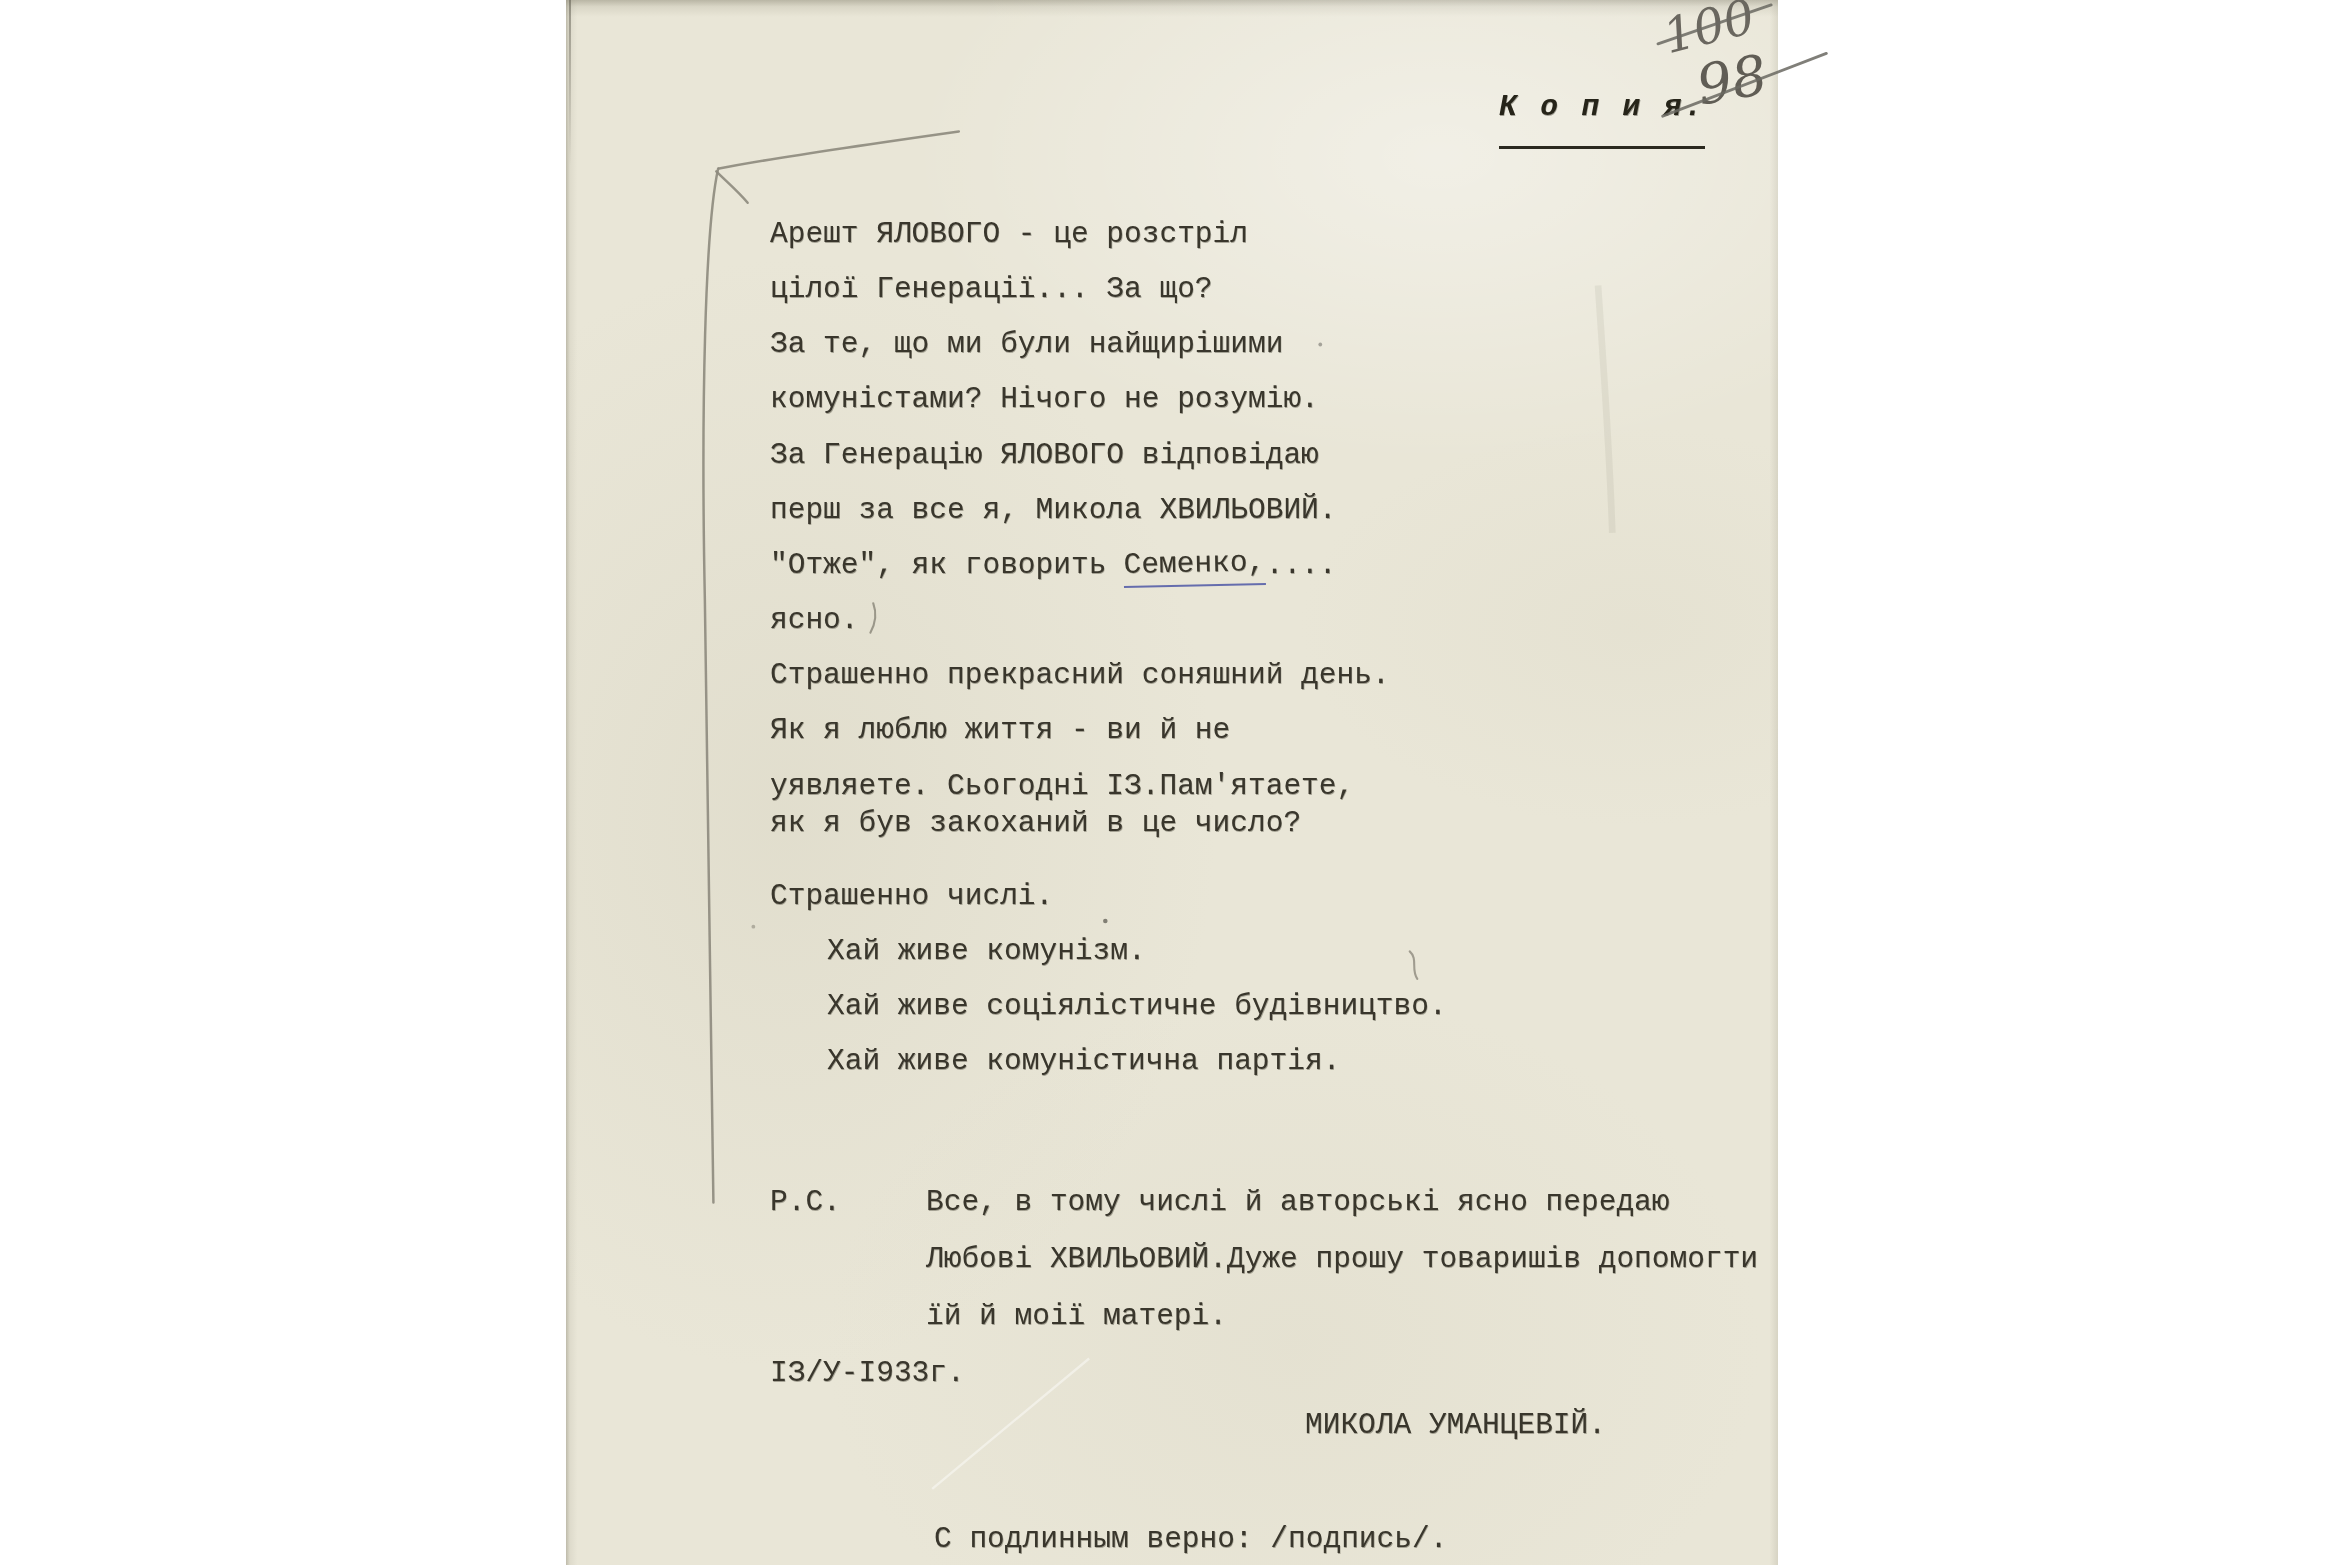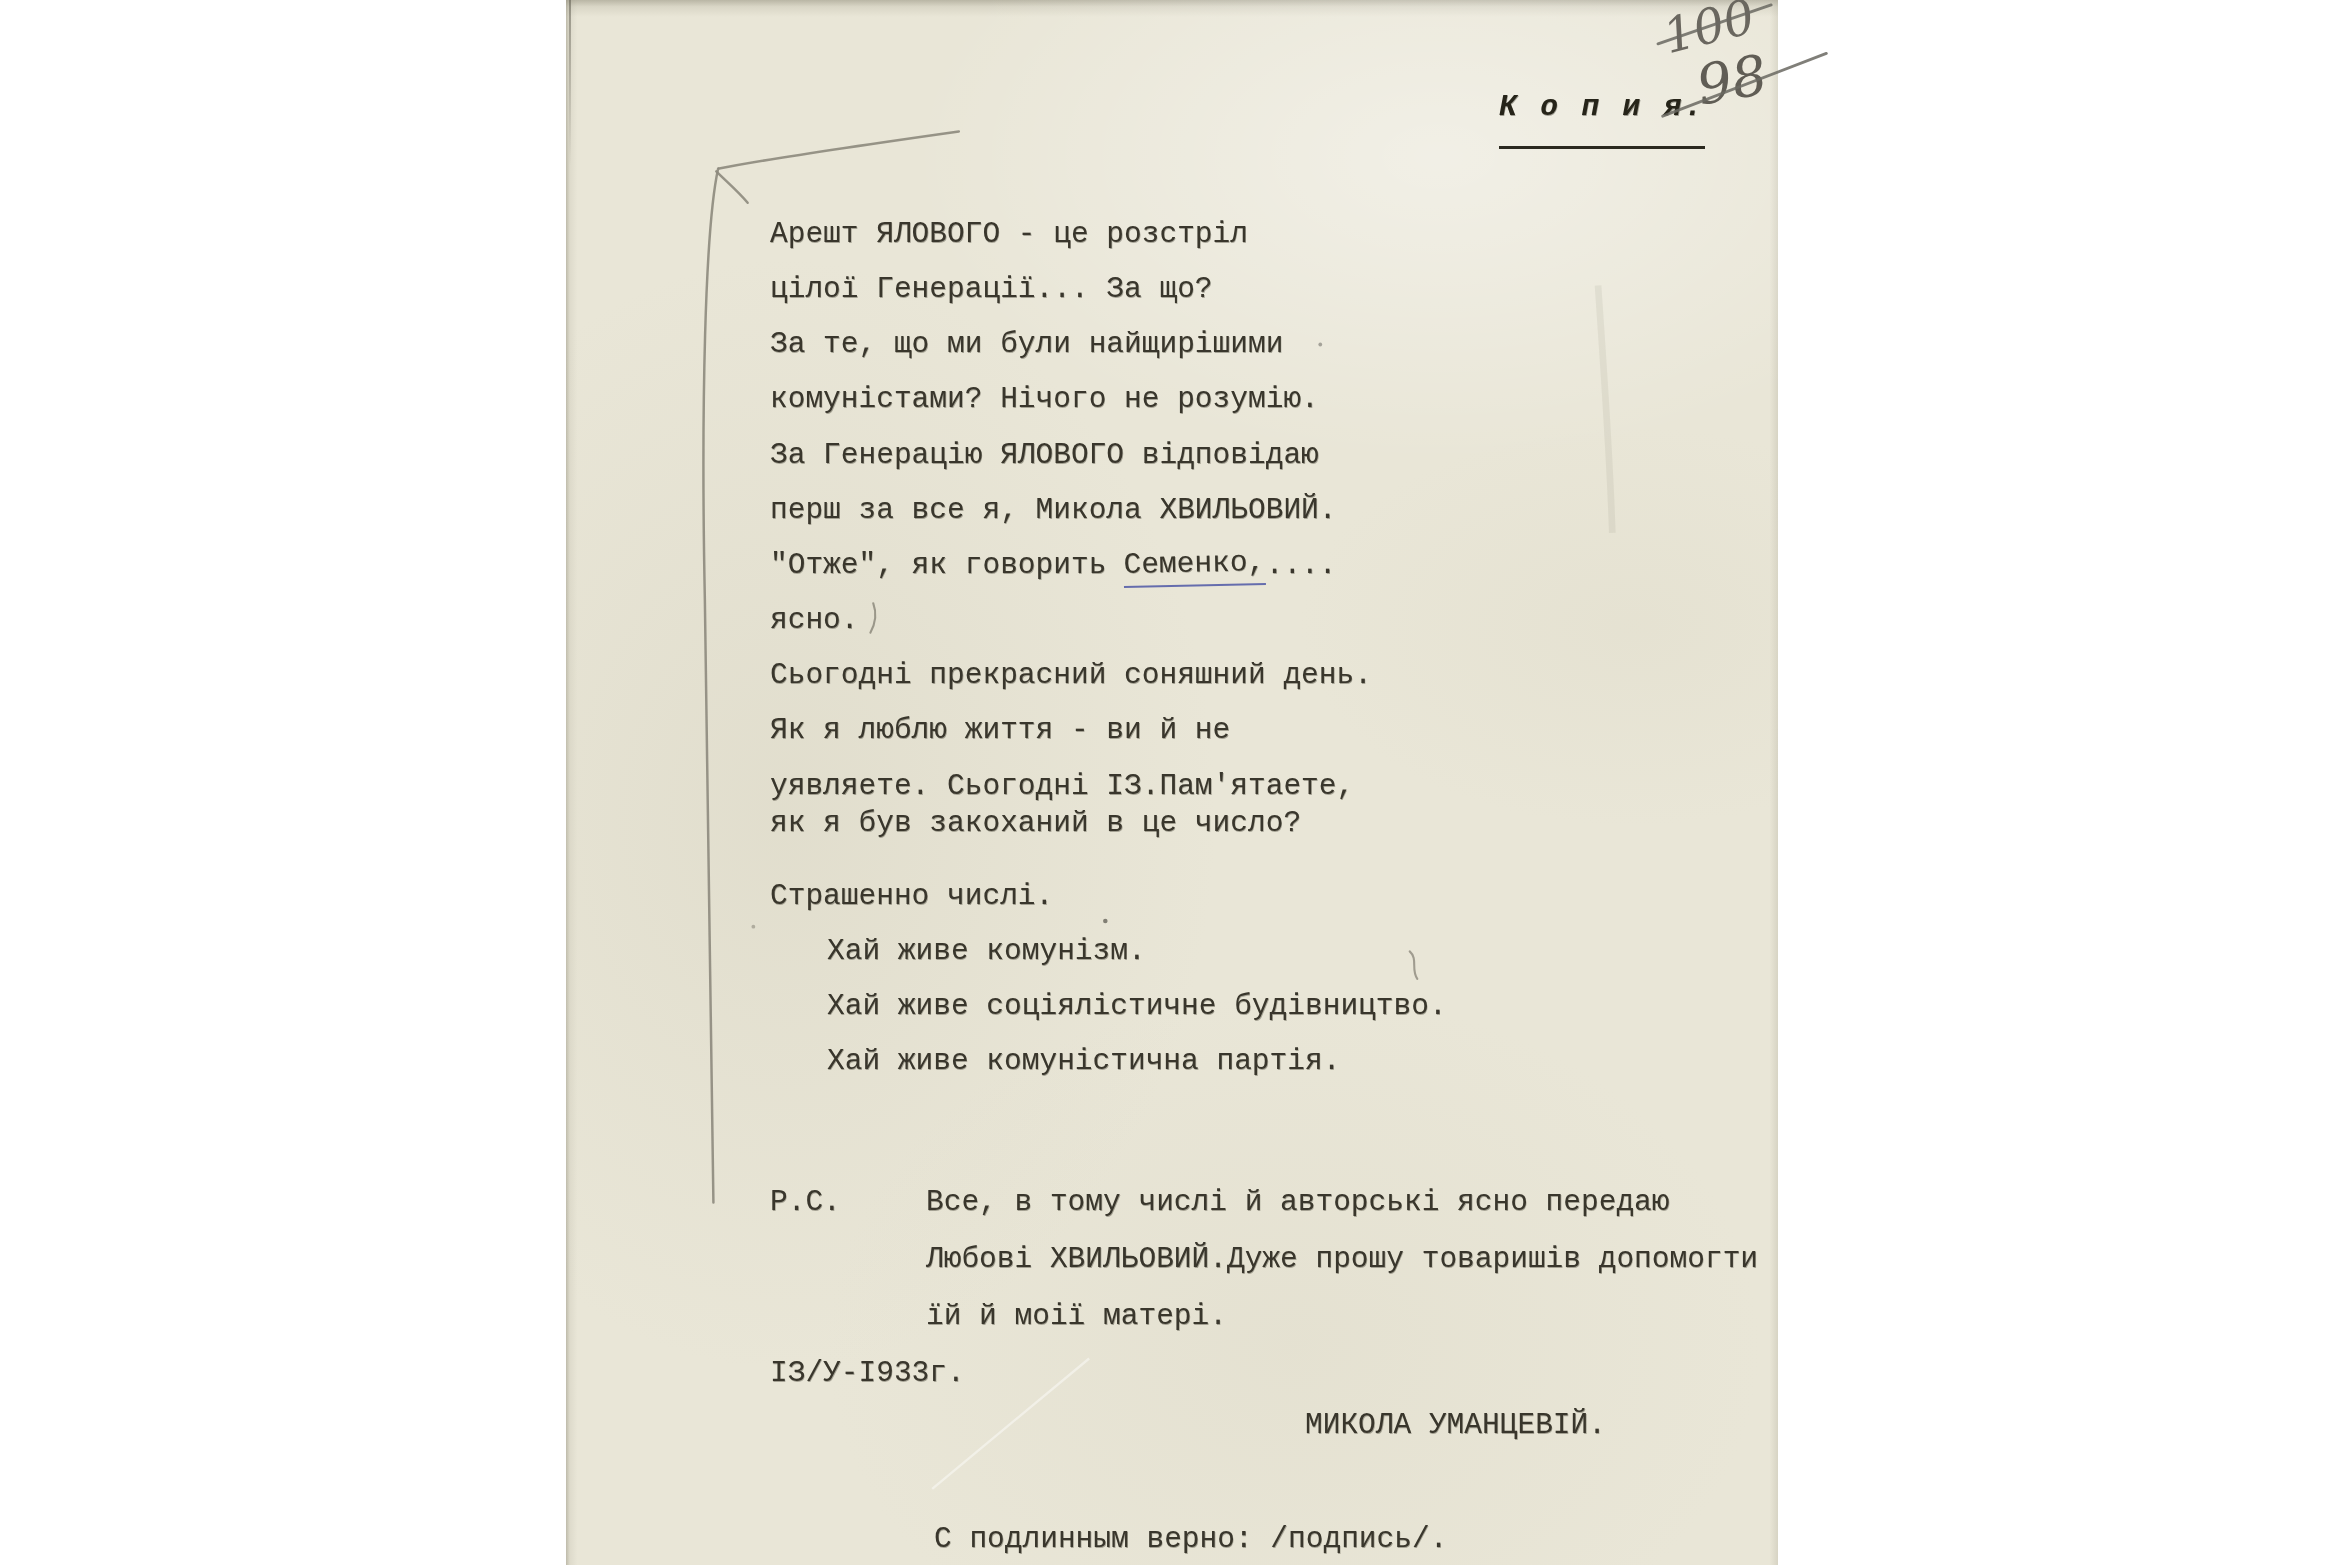--- a/index.html
+++ b/index.html
@@ -64,21 +64,21 @@
 <div class="copy-label">К о п и я.</div>
 
 <div class="tl" style="top:215px">Арешт ЯЛОВОГО - це розстріл</div>
 <div class="tl" style="top:270px">цілої Генерації... За що?</div>
 <div class="tl" style="top:325px">За те, що ми були найщирішими</div>
 <div class="tl" style="top:380px">комуністами? Нічого не розумію.</div>
 <div class="tl" style="top:436px">За Генерацію ЯЛОВОГО відповідаю</div>
 <div class="tl" style="top:491px">перш за все я, Микола ХВИЛЬОВИЙ.</div>
 <div class="tl" style="top:546px"><span>"Отже", як говорить </span><span class="ink-u">Семенко,</span><span>....</span></div>
 <div class="tl" style="top:601px">ясно.</div>
-<div class="tl" style="top:656px">Сьогодні прекрасний соняшний день.</div>
+<div class="tl" style="top:656px">Страшенно прекрасний соняшний день.</div>
 <div class="tl" style="top:711px">Як я люблю життя - ви й не</div>
 <div class="tl" style="top:767px">уявляете. Сьогодні ІЗ.Пам'ятаете,</div>
 <div class="tl" style="top:804px">як я був закоханий в це число?</div>
 <div class="tl" style="top:877px">Страшенно числі.</div>
 
 <div class="tl slogan" style="top:932px">Хай живе комунізм.</div>
 <div class="tl slogan" style="top:987px">Хай живе соціялістичне будівництво.</div>
 <div class="tl slogan" style="top:1042px">Хай живе комуністична партія.</div>
 
 <div class="tl" style="top:1183px">Р.С.</div>

